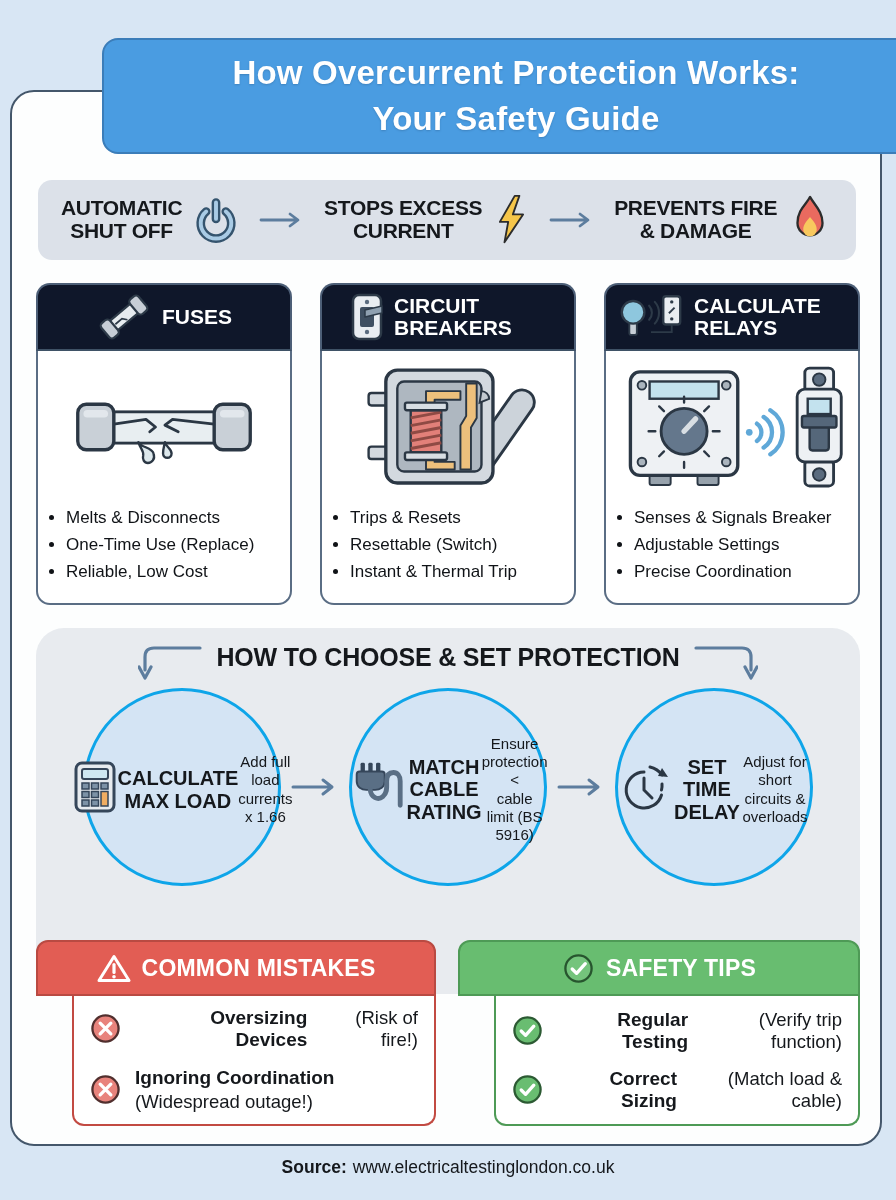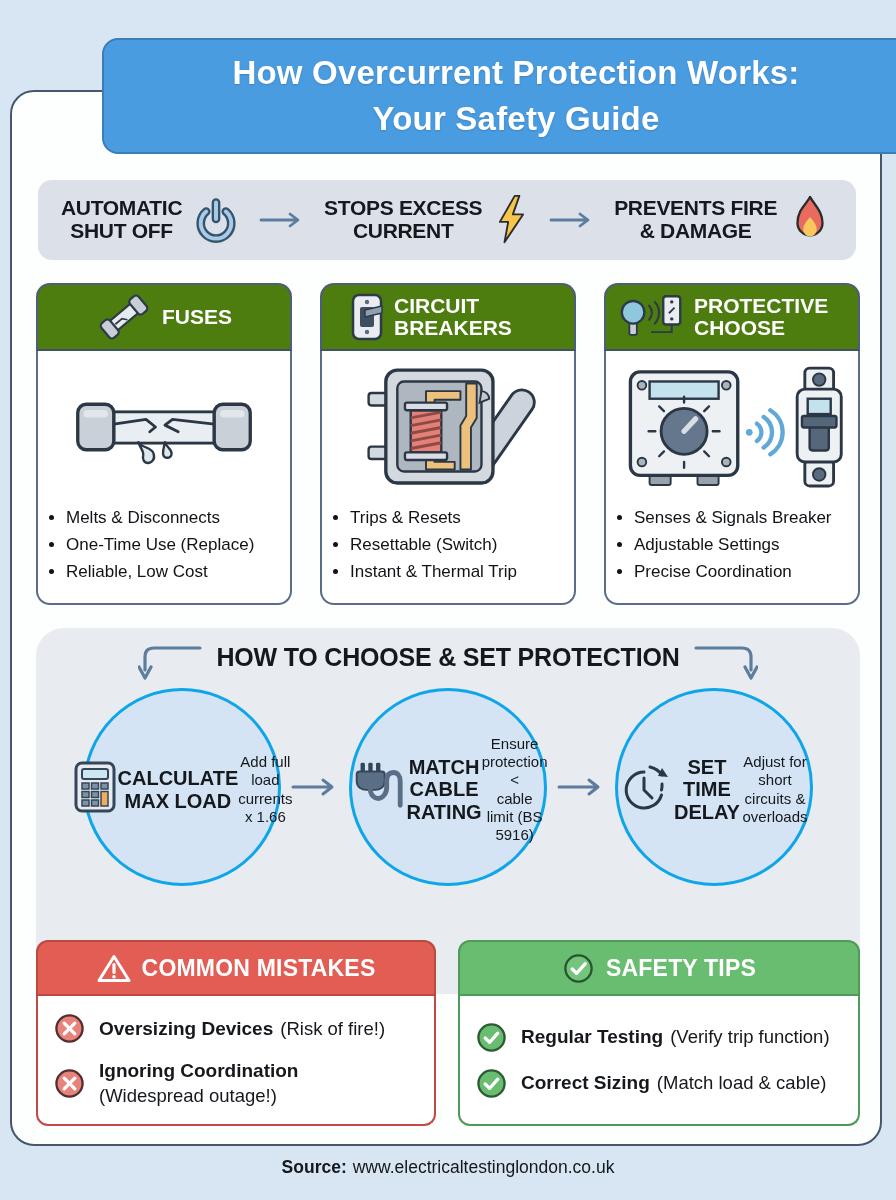--- a/index.html
+++ b/index.html
@@ -7,21 +7,21 @@
   .main-panel{position:absolute;left:10px;top:90px;width:872px;height:1056px;background:#fdfefe;border:2px solid #44576b;border-radius:24px;box-sizing:border-box;}
   .title-banner{position:absolute;left:86px;top:38px;width:828px;height:116px;background:#4a9ce1;border:2px solid #3b7db9;border-radius:16px;display:flex;flex-direction:column;justify-content:center;align-items:center;color:#fff;font-weight:700;font-size:33px;line-height:1.38;letter-spacing:.2px;box-sizing:border-box;text-shadow:0 1px 2px rgba(30,60,90,.25);margin-left:16px;}
   .flow-strip{position:absolute;left:38px;top:180px;width:818px;height:80px;background:#dce1e9;border-radius:14px;display:flex;align-items:center;justify-content:space-evenly;padding:0 4px;box-sizing:border-box;}
   .flow-step{display:flex;align-items:center;gap:10px;}
   .flow-label{font-weight:700;font-size:21px;line-height:1.08;color:#15181c;text-align:center;letter-spacing:-.3px;}
   .flow-label span{display:block;}
   .icon{display:inline-flex;align-items:center;justify-content:center;}
 
   .card{position:absolute;top:283px;width:256px;height:322px;}
   .card.c1{left:36px}.card.c2{left:320px}.card.c3{left:604px}
-  .card-header{height:68px;background:#4d7c0f;border:2px solid #4d5f77;border-bottom:2px solid #3f5266;border-radius:14px 14px 0 0;display:flex;align-items:center;justify-content:center;gap:10px;color:#fff;font-weight:700;font-size:21px;line-height:1.05;padding:0 8px;box-sizing:border-box;}
+  .card-header{height:68px;background:#0f172a;border:2px solid #4d5f77;border-bottom:2px solid #3f5266;border-radius:14px 14px 0 0;display:flex;align-items:center;justify-content:center;gap:10px;color:#fff;font-weight:700;font-size:21px;line-height:1.05;padding:0 8px;box-sizing:border-box;}
   .card-title{max-width:152px;}
   .card-body{height:254px;background:#fff;border:2px solid #5a6d84;border-top:none;border-radius:0 0 14px 14px;box-sizing:border-box;display:flex;flex-direction:column;}
   .card-illustration{height:152px;display:flex;align-items:center;justify-content:center;}
   .card-bullets{margin:2px 0 0;padding:0 8px 0 28px;font-size:17px;color:#101317;line-height:1.58;}
   .card-bullets li{margin:0;}
 
   .choose-section{position:absolute;left:36px;top:628px;width:824px;height:366px;background:#e8ebef;border-radius:28px;}
   .choose-title-row{display:flex;justify-content:center;align-items:flex-start;gap:14px;padding-top:14px;}
   .choose-title{font-size:25px;font-weight:700;color:#15181c;letter-spacing:-.2px;padding-top:1px;}
   .circles-row{display:flex;justify-content:center;align-items:center;margin-top:2px;}
@@ -30,21 +30,21 @@
   .circle-title span,.circle-desc span{display:block;}
   .circle-desc{font-size:15px;text-align:center;line-height:1.22;color:#15181c;margin-top:5px;}
   .step-arrow{margin:0 10px;}
 
   .info-box{position:absolute;top:940px;height:186px;text-align:right;}
   .mistakes-box{left:36px;width:400px;}
   .tips-box{left:458px;width:402px;}
   .box-header{height:56px;border-radius:12px 12px 0 0;display:flex;align-items:center;justify-content:center;gap:11px;color:#fff;font-size:23px;font-weight:700;letter-spacing:.2px;box-sizing:border-box;}
   .mistakes-box .box-header{background:#e25d54;border:2px solid #b94a42;}
   .tips-box .box-header{background:#68bd70;border:2px solid #4e9a56;}
-  .box-body{background:#fff;border-radius:0 0 12px 12px;box-sizing:border-box;padding:8px 16px;height:130px;display:flex;flex-direction:column;justify-content:center;gap:15px;}
+  .box-body{background:#fff;border-radius:0 0 12px 12px;box-sizing:border-box;padding:8px 16px;height:130px;display:flex;flex-direction:column;justify-content:center;gap:15px;margin-left:36px;}
   .mistakes-box .box-body{border:2px solid #c24a42;border-top:none;}
   .tips-box .box-body{border:2px solid #4e9a56;border-top:none;}
   .box-item{display:flex;align-items:center;gap:14px;color:#15181c;}
   .box-item .text{display:flex;gap:7px;align-items:baseline;font-size:18.5px;}
   .box-item.stacked .text{flex-direction:column;gap:1px;line-height:1.25;}
   .box-item .b{font-weight:700;font-size:19px;}
 
   .footer{position:absolute;left:0;top:1157px;width:100%;display:flex;justify-content:center;gap:6px;font-size:17.5px;color:#15181c;}
   .footer .b{font-weight:700;}
 </style>
@@ -190,21 +190,21 @@
           <rect x="12" y="32" width="8" height="13" rx="2" fill="#c7ced6" stroke="#2d3a48" stroke-width="2"></rect>
           <circle cx="16" cy="21" r="12" fill="#8ec7de" stroke="#2d3a48" stroke-width="2.5"></circle>
           <path d="M33 14 a11 11 0 0 1 0 15 M39 10 a17 17 0 0 1 0 23" fill="none" stroke="#2d3a48" stroke-width="2.2" stroke-linecap="round"></path>
           <rect x="48" y="4" width="18" height="30" rx="3" fill="#e9edf1" stroke="#2d3a48" stroke-width="2.5"></rect>
           <circle cx="57" cy="10" r="1.8" fill="#2d3a48"></circle>
           <circle cx="57" cy="28" r="1.8" fill="#2d3a48"></circle>
           <path d="M54 22 l6 -6" stroke="#2d3a48" stroke-width="2"></path>
           <path d="M57 34 v8 h-22" fill="none" stroke="#2d3a48" stroke-width="2"></path>
         </svg>
       </span>
-      <span class="card-title">PROTECTIVE CHOOSE</span>
+      <span class="card-title">CALCULATE RELAYS</span>
     </div>
     <div class="card-body">
       <div class="card-illustration">
         <svg width="230" height="130" viewBox="0 0 240 135">
           <rect x="34" y="116" width="22" height="12" rx="2" fill="#97a2ac" stroke="#2b3744" stroke-width="2"></rect>
           <rect x="84" y="116" width="22" height="12" rx="2" fill="#97a2ac" stroke="#2b3744" stroke-width="2"></rect>
           <rect x="14" y="10" width="112" height="108" rx="10" fill="#eef1f4" stroke="#2b3744" stroke-width="3.5"></rect>
           <rect x="34" y="20" width="72" height="18" fill="#c3e2ee" stroke="#2b3744" stroke-width="2.5"></rect>
           <circle cx="26" cy="24" r="4.5" fill="#aab4bd" stroke="#2b3744" stroke-width="2"></circle>
           <circle cx="114" cy="24" r="4.5" fill="#aab4bd" stroke="#2b3744" stroke-width="2"></circle>

